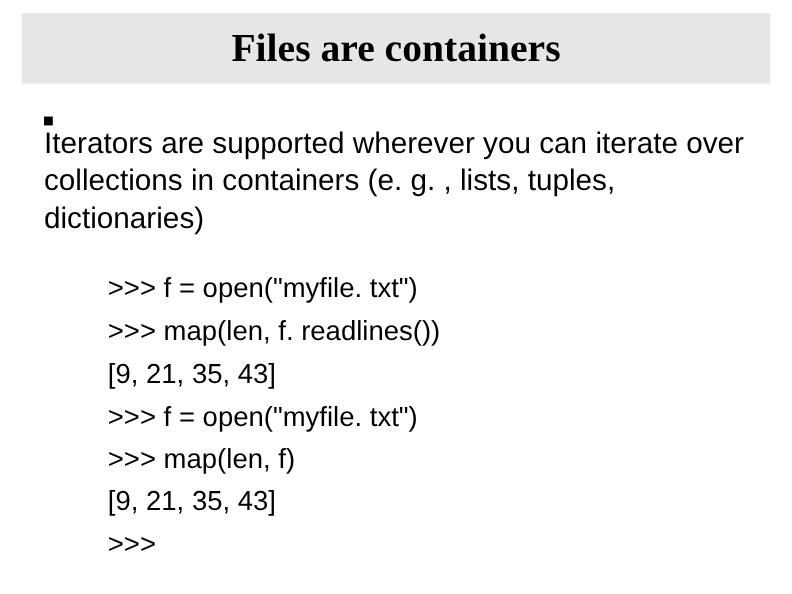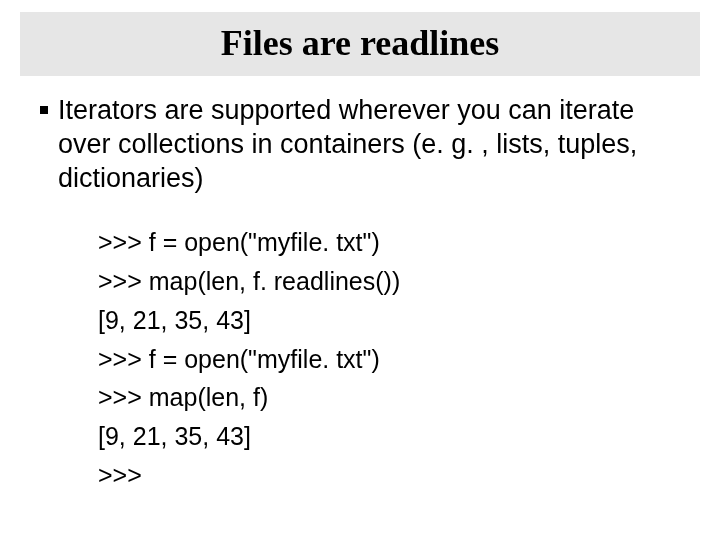--- a/index.html
+++ b/index.html
@@ -16,20 +16,21 @@
     font-weight: bold;
     font-size: 36px;
     color: #000;
   }
   .body {
     padding: 18px 40px 0 40px;
   }
   .bullet-row {
     display: flex;
     align-items: flex-start;
+    flex-direction: column;
   }
   .bullet-dot {
     width: 8px; height: 8px; background: #000; border-radius: 0;
     margin-top: 12px; margin-right: 10px; flex: 0 0 auto;
   }
   .bullet-text {
     font-family: Arial, Helvetica, sans-serif;
     font-size: 27px;
     color: #000;
     line-height: 1.25;
@@ -43,21 +44,21 @@
     line-height: 1.55;
     white-space: pre;
   }
 </style>
 </head>
 <body>
 
 <div class="slide">
 
   <div class="title-bar">
-    <h1>Files are readlines</h1>
+    <h1>Files are containers</h1>
   </div>
 
   <div class="body">
     <div class="bullet-row">
       <div class="bullet-dot"></div>
       <div class="bullet-text">Iterators are supported wherever you can iterate over collections in containers (e. g. , lists, tuples, dictionaries)</div>
     </div>
 
     <div class="code-block">&gt;&gt;&gt; f = open("myfile. txt")
 &gt;&gt;&gt; map(len, f. readlines())

